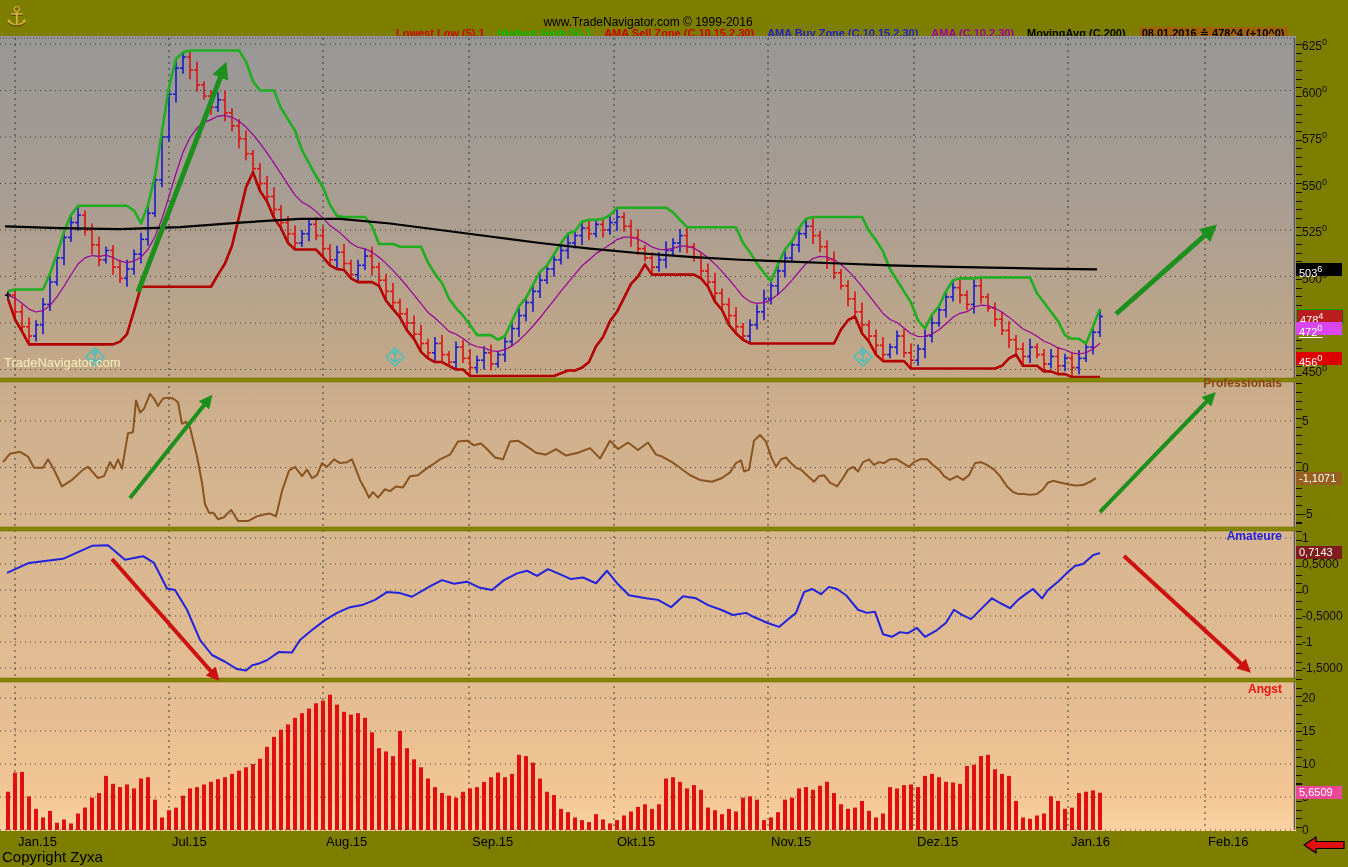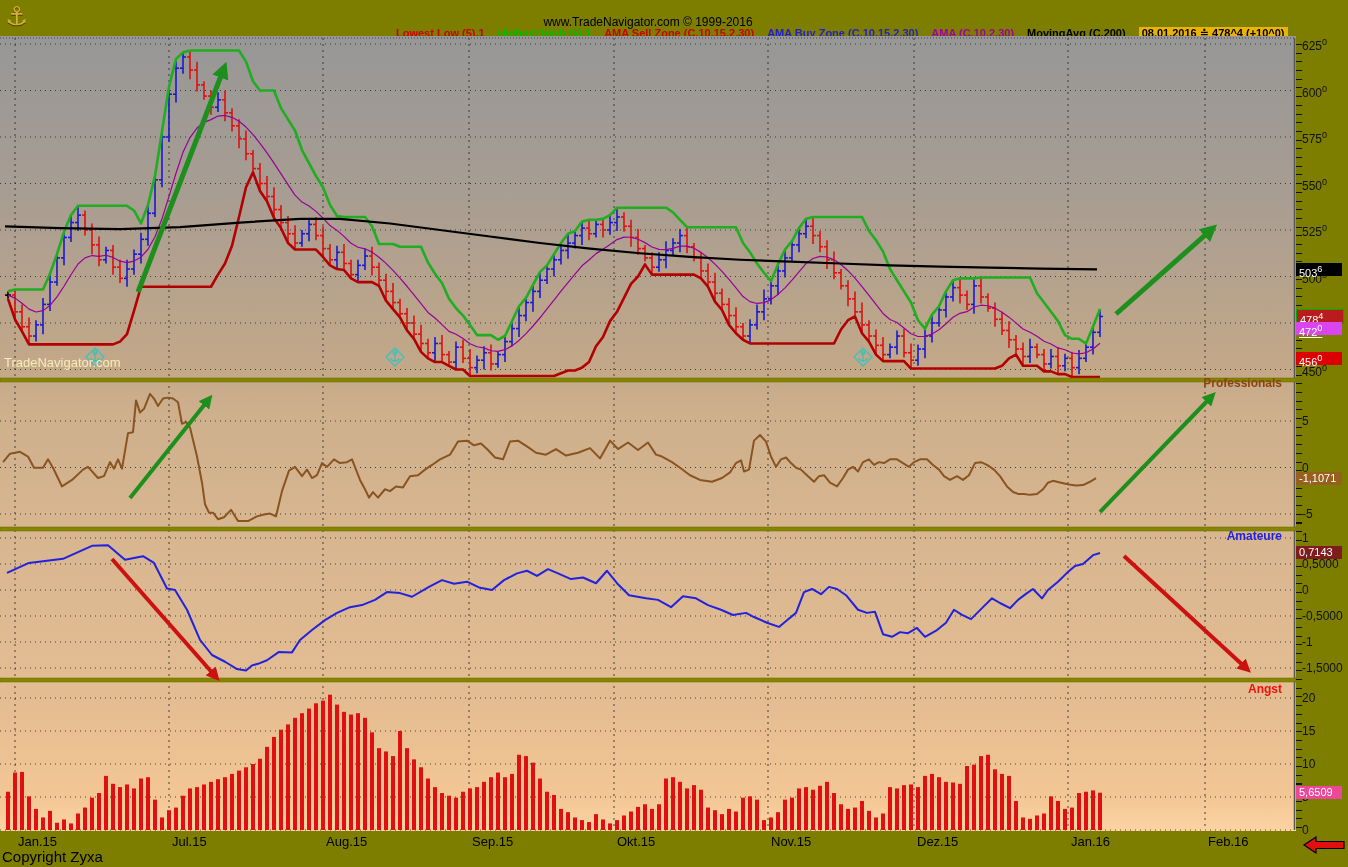--- a/index.html
+++ b/index.html
@@ -35,21 +35,21 @@
 <div id="root">
   <div class="abs logo">⚓</div>
   <div class="abs title2">www.TradeNavigator.com © 1999-2016</div>
   <div class="abs legend" id="legend">
       <span style="color: rgb(204, 0, 0);">Lowest Low (5),1</span>
       <span style="color: rgb(0, 187, 0);">Highest High (5),1</span>
       <span style="color: rgb(204, 0, 0);">AMA Sell Zone (C,10,15,2,30)</span>
       <span style="color: rgb(32, 32, 204);">AMA Buy Zone (C,10,15,2,30)</span>
       <span style="color: rgb(160, 0, 160);">AMA (C,10,2,30)</span>
       <span style="color: rgb(0, 0, 0);">MovingAvg (C,200)</span>
-      <span class="hl" style="color: rgb(0, 0, 0); background: #eab308;">08.01.2016 ≐ 478^4 (+10^0)</span>
+      <span class="hl" style="color: rgb(0, 0, 0); background: #a16207;">08.01.2016 ≐ 478^4 (+10^0)</span>
     </div>
 
   <div class="abs" id="chartbg" style="background: linear-gradient(rgb(151, 151, 151) 0px, rgb(168, 157, 146) 160px, rgb(195, 168, 136) 330px, rgb(207, 176, 141) 380px, rgb(217, 183, 144) 520px, rgb(229, 189, 146) 670px, rgb(243, 198, 148) 760px, rgb(253, 211, 163) 795px);"></div>
   <div class="abs" id="plot"><svg width="1296" height="795" viewBox="0 36 1296 795">
         <defs>
           <marker id="ah-g" viewBox="0 0 10 10" refX="6" refY="5" markerWidth="3.4" markerHeight="3.4" orient="auto-start-reverse">
             <path d="M0,0L10,5L0,10z" fill="#1d8f1d"></path>
           </marker>
           <marker id="ah-r" viewBox="0 0 10 10" refX="6" refY="5" markerWidth="3.4" markerHeight="3.4" orient="auto-start-reverse">
             <path d="M0,0L10,5L0,10z" fill="#cc1111"></path>

